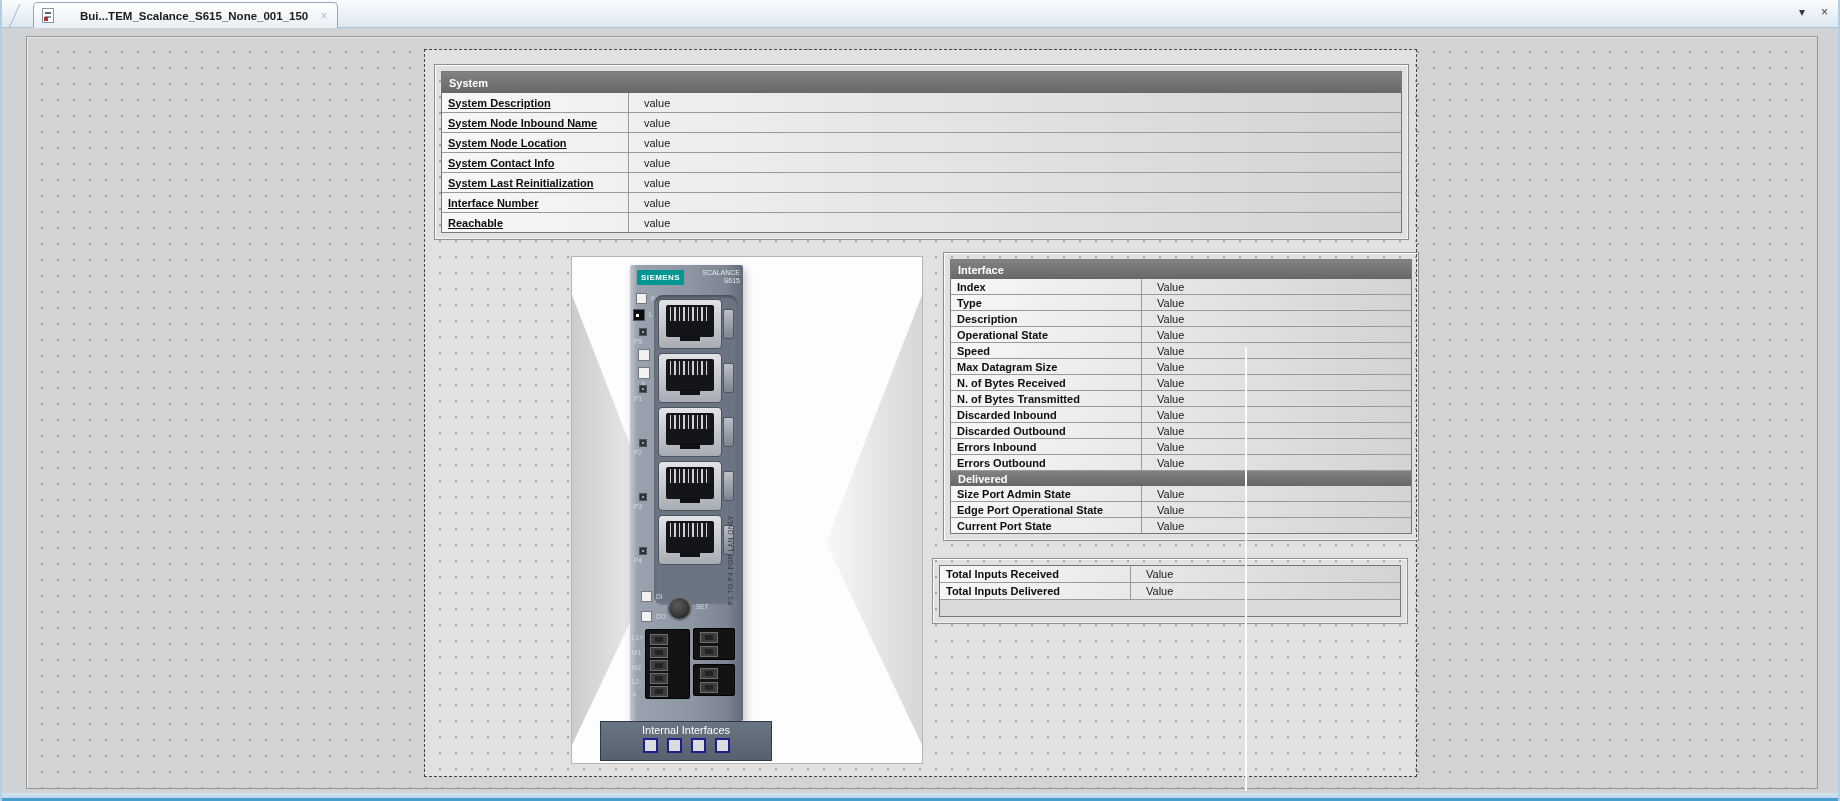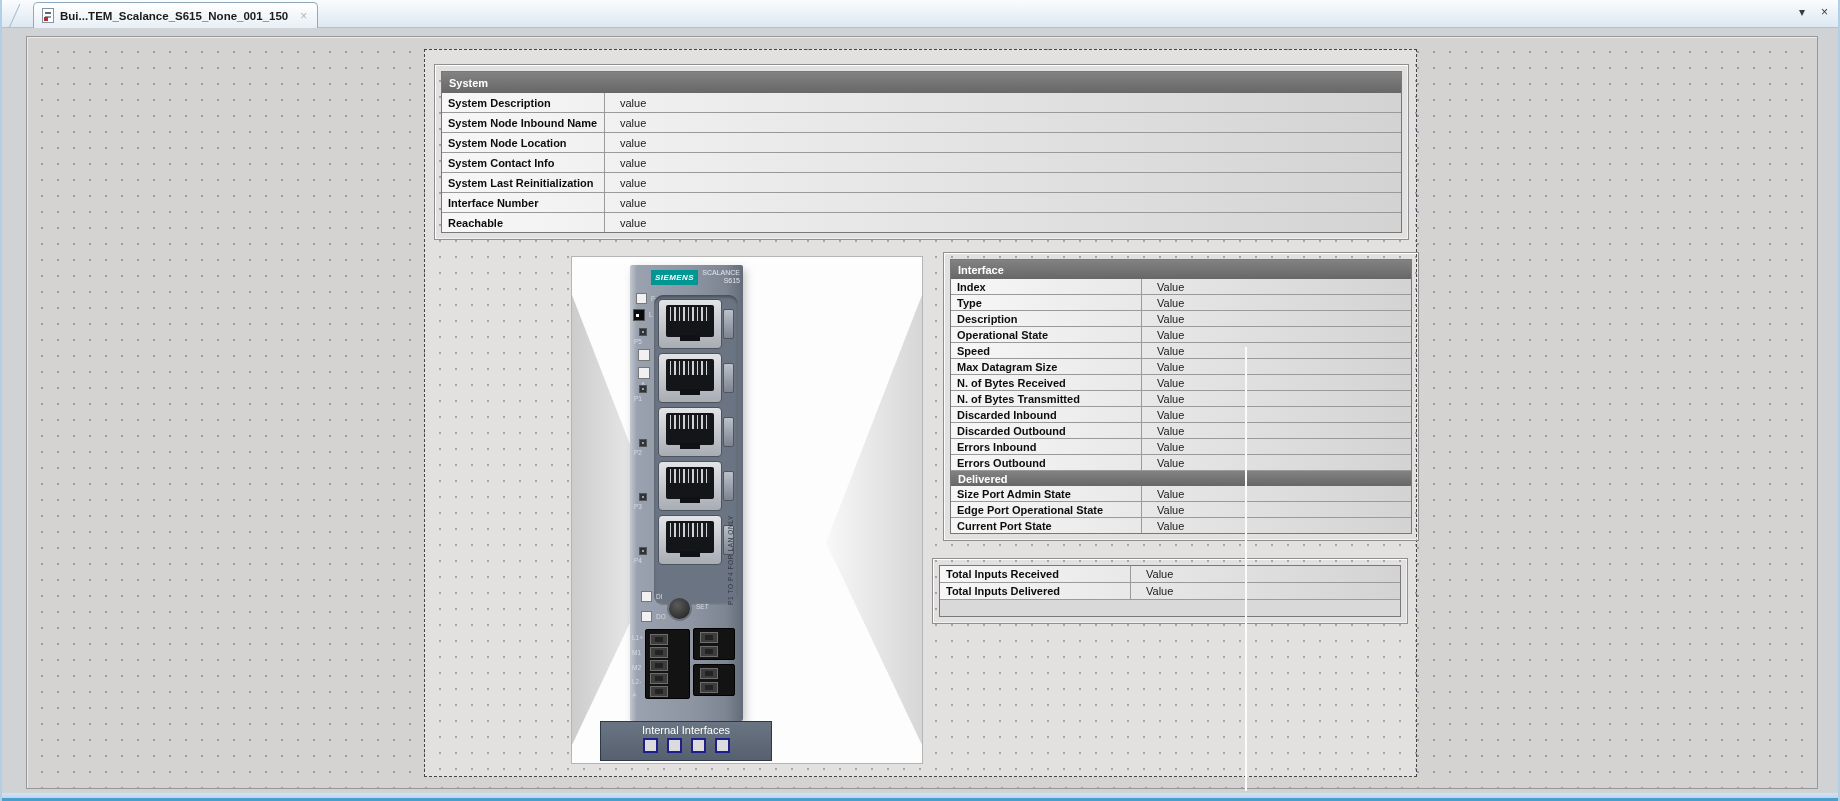--- a/index.html
+++ b/index.html
@@ -11,21 +11,21 @@
           background:linear-gradient(#fafcfe,#dde8f1);border-bottom:1px solid #aac2d6;}
   .tabstrip-edge{position:absolute;left:12px;top:4px;width:18px;height:24px;
           border-left:1px solid #9fb8cc;transform:skewX(-24deg);}
   .tab{position:absolute;left:31px;top:2px;height:26px;display:flex;align-items:center;gap:6px;
        padding:0 10px 0 8px;background:linear-gradient(#ffffff,#e8eff5);
        border:1px solid #8fa9bf;border-bottom:none;border-radius:5px 5px 0 0;cursor:default;}
   .doc-icon{width:12px;height:15px;background:#ffffff;border:1px solid #8494a4;position:relative;flex:0 0 auto;}
   .doc-icon i{position:absolute;left:2px;right:2px;height:2px;background:#5a6a7a;top:3px;}
   .doc-icon i+i{top:7px;background:#8a97a4;}
   .doc-icon b{position:absolute;left:1px;bottom:1px;width:4px;height:4px;background:#b03030;}
-  .tab-title{font-size:11.5px;font-weight:bold;color:#1b1b1b;white-space:nowrap;}
+  .tab-title{font-size:11.5px;font-weight:bold;color:#1b1b1b;white-space:nowrap;margin-left:20px;}
   .tab-close{font-size:12px;color:#a9b6c2;margin-left:6px;}
   .win-controls{position:absolute;right:10px;top:5px;display:flex;gap:16px;align-items:center;}
   .win-controls span{font-size:12px;color:#3a3a3a;cursor:default;}
   
   .dots{background-image:radial-gradient(circle,rgba(110,110,155,.55) 1px,transparent 1.4px);
         background-size:16px 16px;background-position:7px 7px;}
   .canvas{position:absolute;left:24px;top:36px;width:1792px;height:753px;background-color:#d4d3d2;
           border:1px solid #979797;box-shadow:inset 1px 1px 0 #eaeaea;}
   .bottom-strip{position:absolute;left:0;bottom:0;width:100%;height:8px;
           background:linear-gradient(#d3e3f1,#bcd6ea);border-bottom:3px solid #4a9ecf;}
@@ -36,37 +36,37 @@
   .group{position:absolute;border:1px solid #8f8f8f;
          box-shadow:inset 1px 1px 0 rgba(255,255,255,.95),inset -1px -1px 0 rgba(255,255,255,.55);}
   .tbl{position:absolute;left:6px;top:6px;right:6px;bottom:6px;border:1px solid #787878;
        display:flex;flex-direction:column;overflow:hidden;background:#d9d9d9;}
   .thead{background:linear-gradient(#828282,#676767);color:#ffffff;font-weight:bold;font-size:11px;
          display:flex;align-items:center;padding-left:7px;flex:0 0 auto;}
   .trow{display:flex;border-bottom:1px solid #9a9a9a;background:linear-gradient(to right,#f7f7f7,#d3d3d3);flex:0 0 auto;}
   .tlabel{font-size:11px;font-weight:bold;color:#0d0d0d;display:flex;align-items:center;
           padding-left:6px;border-right:1px solid #9a9a9a;white-space:nowrap;overflow:hidden;}
   .tvalue{font-size:11px;color:#1a1a1a;display:flex;align-items:center;padding-left:15px;flex:1;}
-  .sys .thead{height:21px;}  .sys .trow{height:20px;}  .sys .tlabel{width:163px;}
+  .sys .thead{height:21px;}  .sys .trow{height:20px;}  .sys .tlabel{width:187px;text-decoration:underline;}
   .ifc .thead{height:19px;}  .ifc .trow{height:16px;}  .ifc .tlabel{width:191px;}
   .ifc .thead.sub{height:15px;}
   .ipt .thead{height:17px;}  .ipt .trow{height:17px;}  .ipt .tlabel{width:191px;}
   
   .dev-panel{position:absolute;left:146px;top:206px;width:352px;height:508px;background:#fdfdfd;
              border:1px solid #b5b5b5;overflow:hidden;}
   .wedge-l{position:absolute;left:0;top:38px;bottom:18px;width:96px;
            background:linear-gradient(to right,#cccccc,#f7f7f7);clip-path:polygon(0 0,100% 55%,0 100%);}
   .wedge-r{position:absolute;right:0;top:38px;bottom:18px;width:96px;
            background:linear-gradient(to left,#d6d6d6,#f8f8f8);clip-path:polygon(100% 0,0 55%,100% 100%);}
   .device{position:absolute;left:58px;top:8px;width:113px;height:456px;border-radius:2px;
           background:linear-gradient(to right,#c3c8cf 0px,#9aa2af 7px,#8d95a3 55%,#7d8593 85%,#636b79 100%);
           box-shadow:3px 4px 8px rgba(0,0,0,.22);}
-  .siemens{position:absolute;left:21px;top:5px;width:47px;height:15px;background:#009793;
+  .siemens{position:absolute;left:7px;top:5px;width:47px;height:15px;background:#009793;
            color:#ffffff;font-size:8px;font-weight:bold;letter-spacing:.4px;
-           display:flex;align-items:center;justify-content:center;font-style:italic;}
+           display:flex;align-items:center;justify-content:center;}
   .model{position:absolute;right:3px;top:4px;text-align:right;color:#e3e7ec;font-size:7px;line-height:8px;}
   .led{position:absolute;border:1px solid #555;}
   .led.w{background:#f1f1f1;border-color:#777;}
   .led.k{background:#0b0b0b;}
   .led.k i{position:absolute;left:2px;top:4px;width:3px;height:3px;background:#ffffff;}
   .led.p{background:#2f333a;}
   .led.p i{position:absolute;left:2px;top:2px;width:2px;height:2px;background:#9aa0a8;}
   .dlbl{position:absolute;color:#d7dce3;font-size:6.5px;line-height:7px;white-space:nowrap;}
   .port-frame{position:absolute;left:24px;top:30px;width:84px;height:310px;background:#6b7482;
               border-radius:9px;box-shadow:inset 0 2px 3px rgba(0,0,0,.35),inset 0 -1px 2px rgba(255,255,255,.15);}

